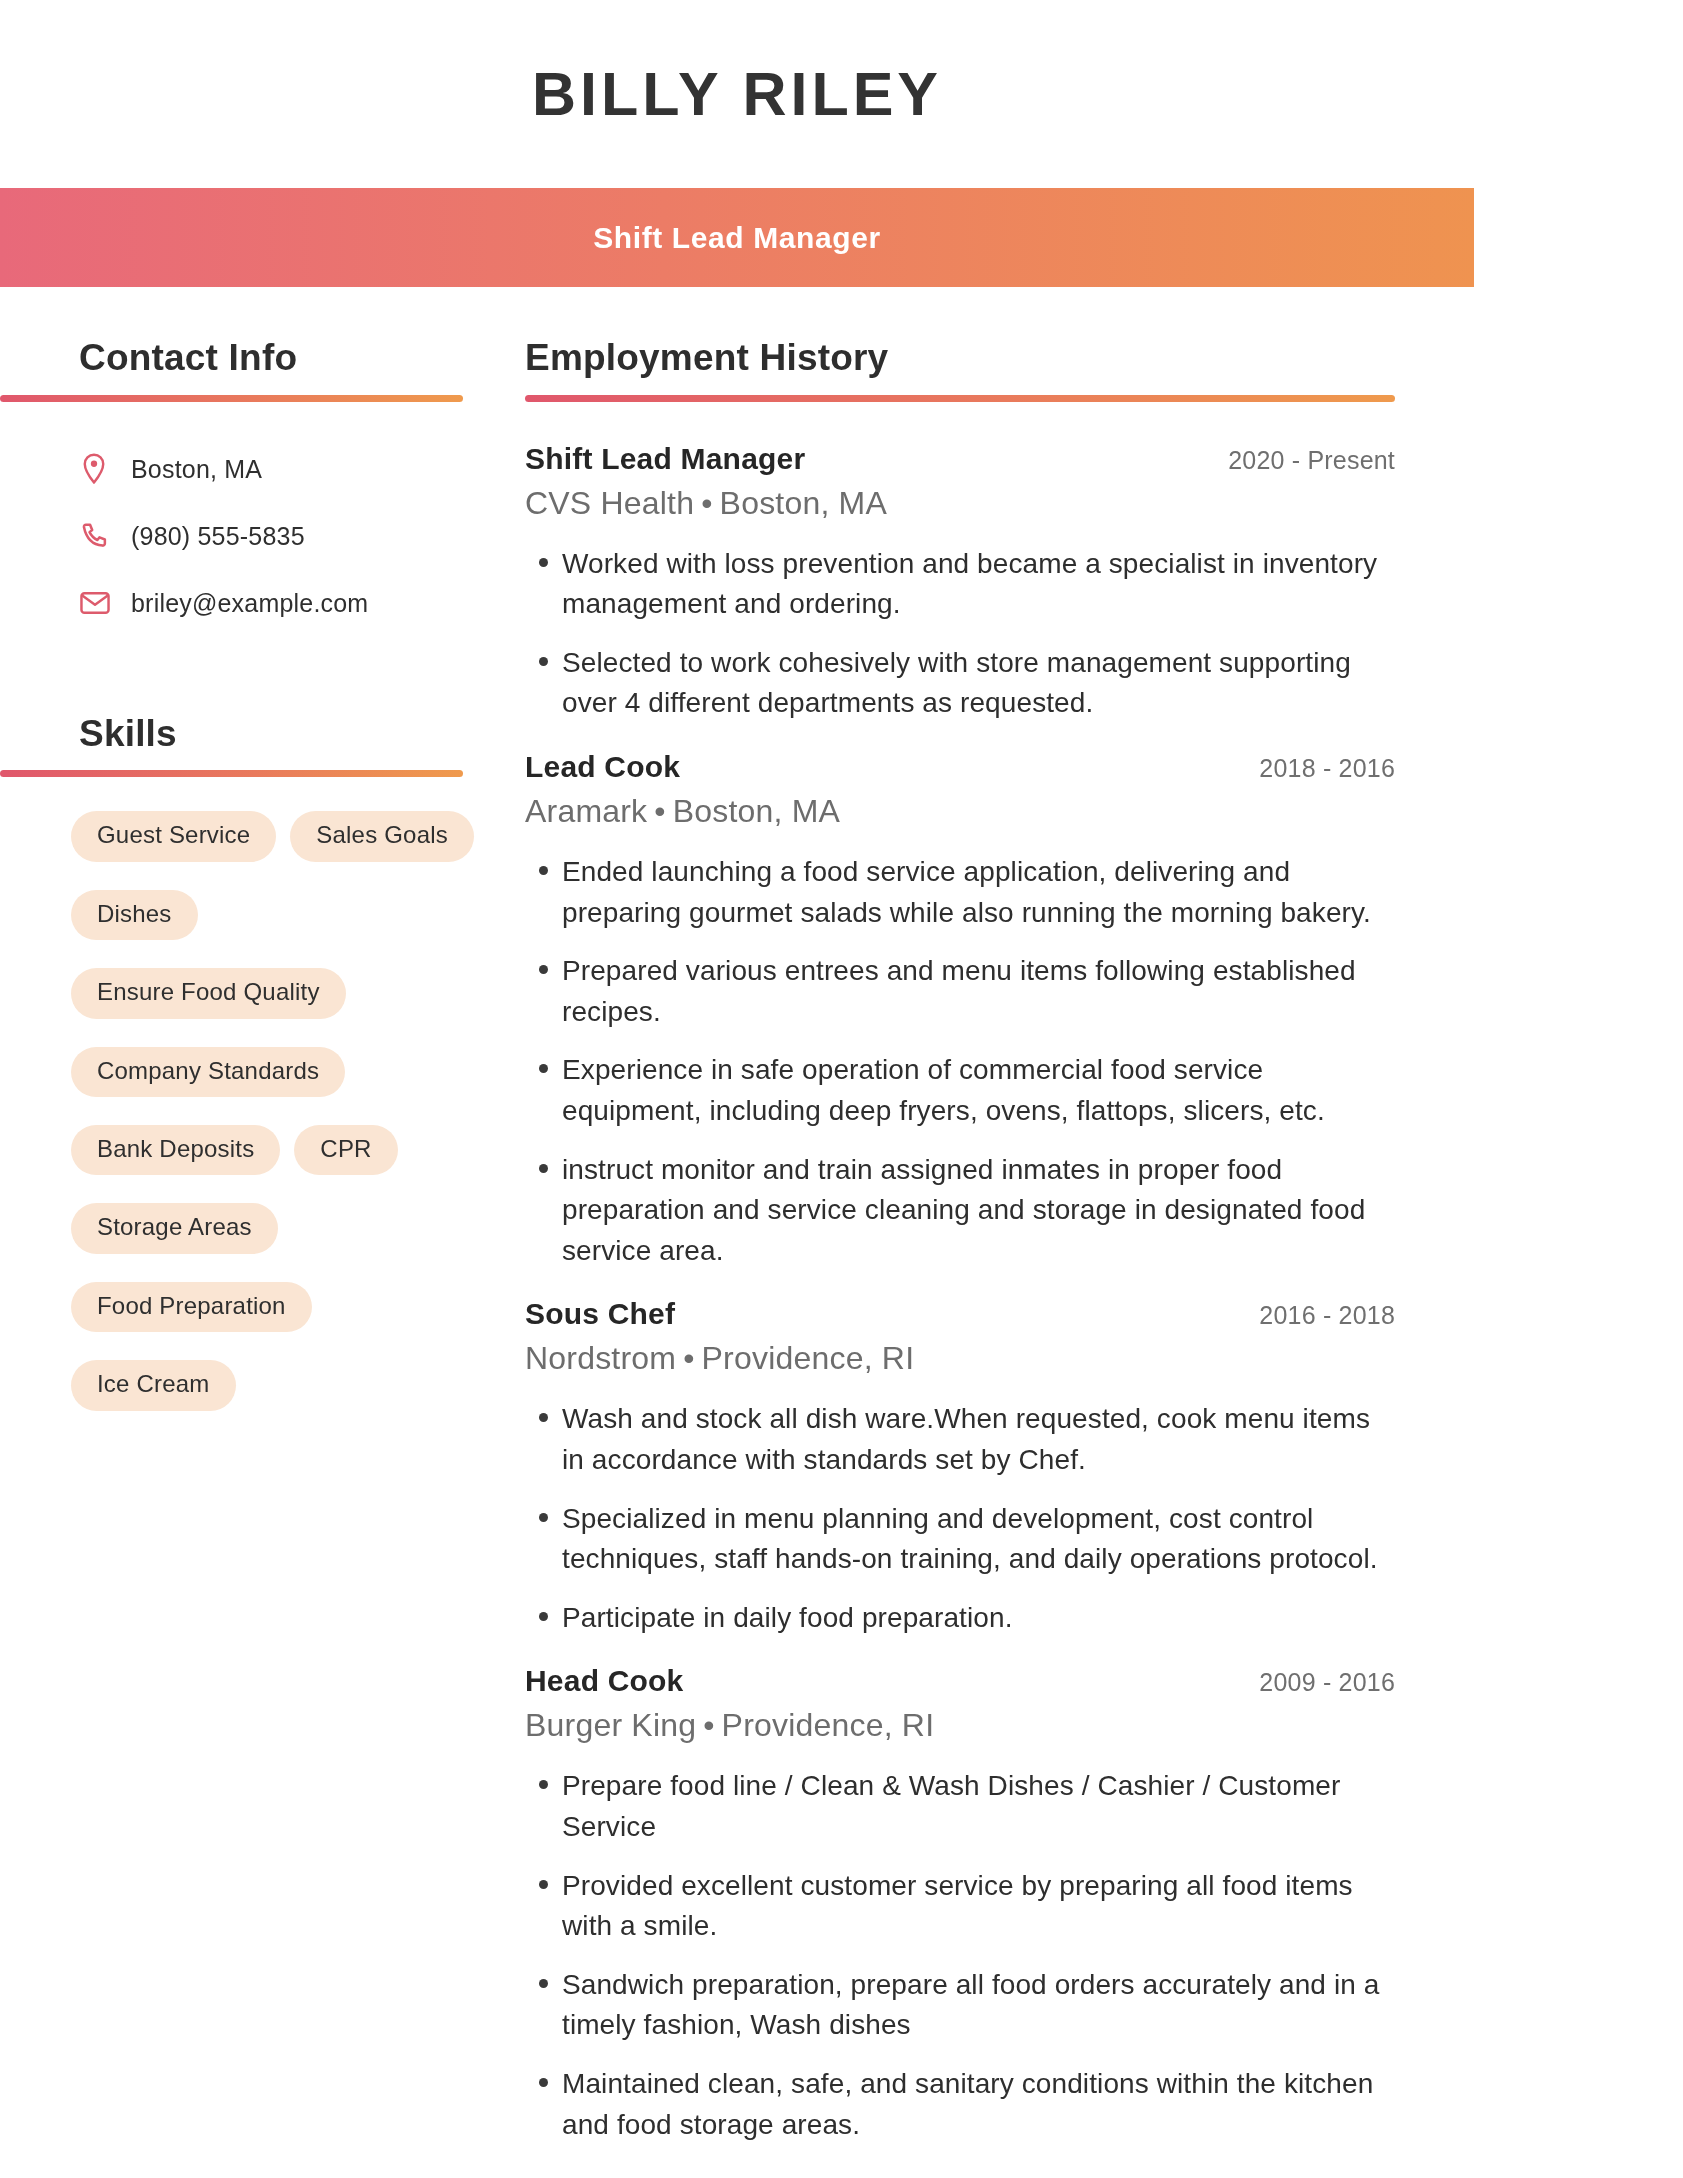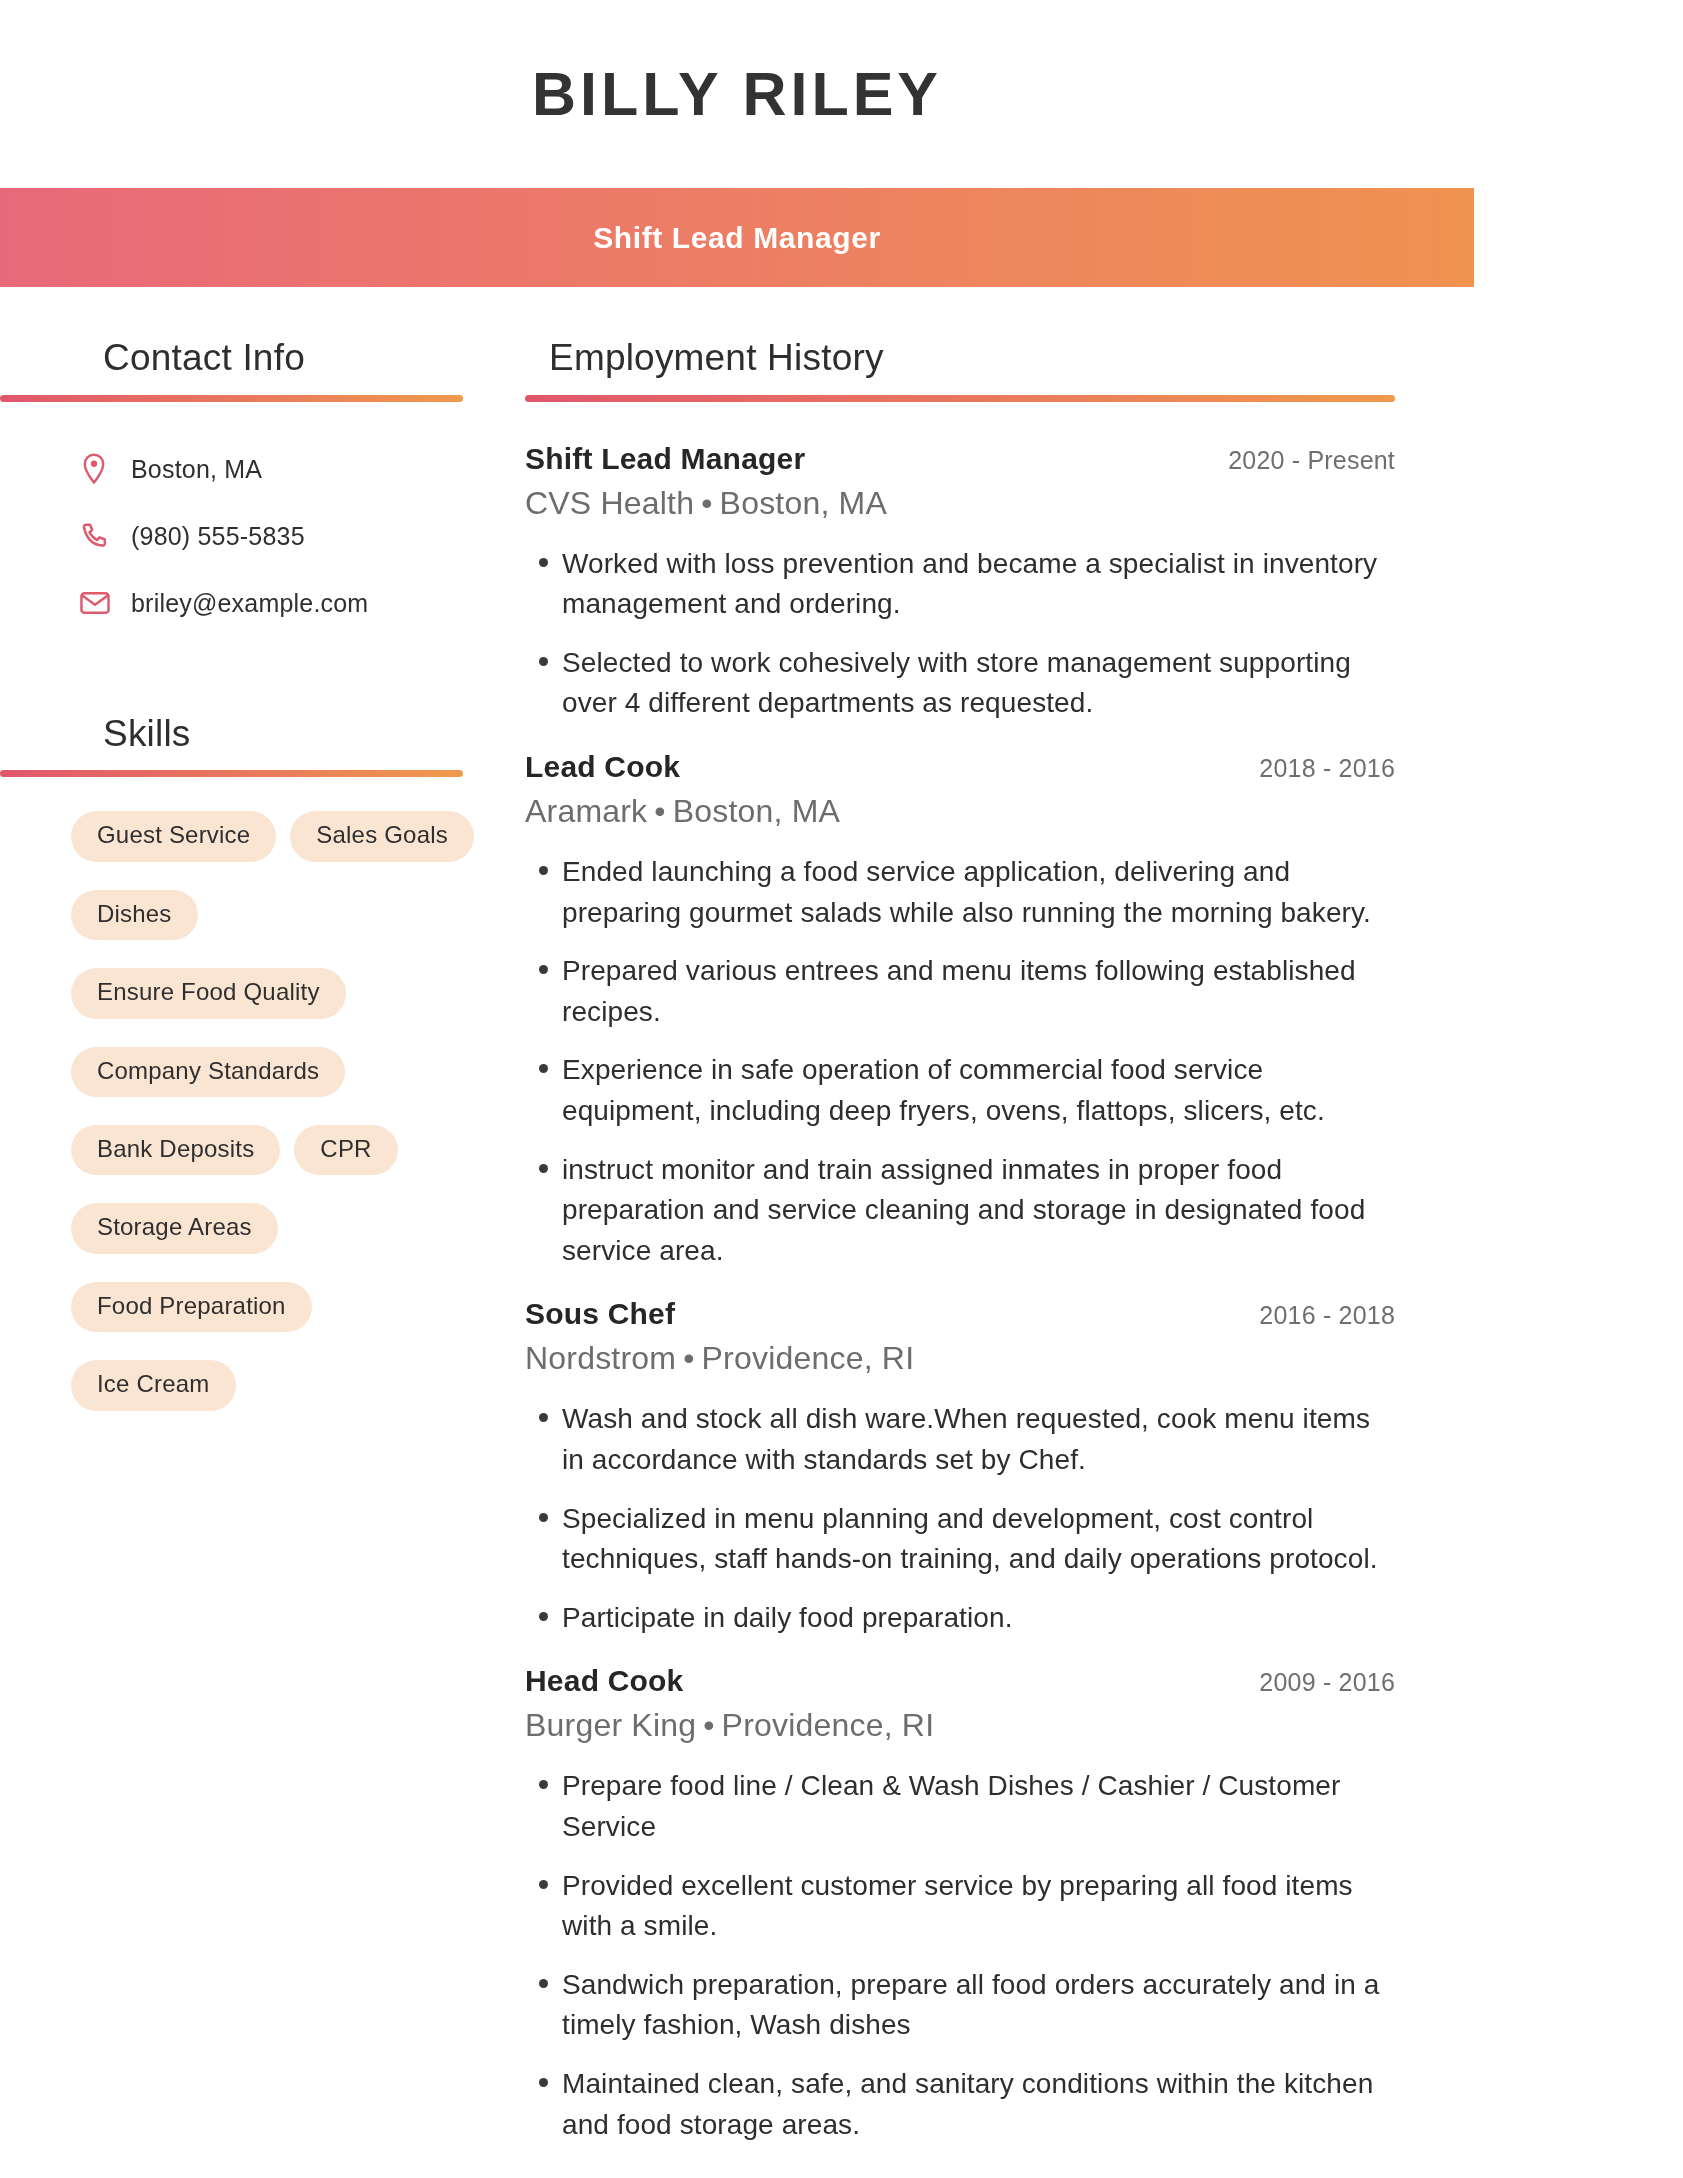--- a/index.html
+++ b/index.html
@@ -67,25 +67,24 @@
   }
 
   .main-col {
     flex: 1 1 auto;
     padding-right: 79px;
   }
 
   
   .section-head {
     font-size: 37px;
-    font-weight: 400;
+    font-weight: 700;
     color: #2e2e2e;
     letter-spacing: 0.2px;
     line-height: 1.1;
-    margin-left: 24px;
   }
 
   .sidebar .section-head { padding-left: 79px; }
 
   .rule {
     height: 7px;
     border-radius: 4px;
     margin-top: 16px;
     background: linear-gradient(90deg, #E0576C 0%, #E97A5C 55%, #EF9A4D 100%);
   }

